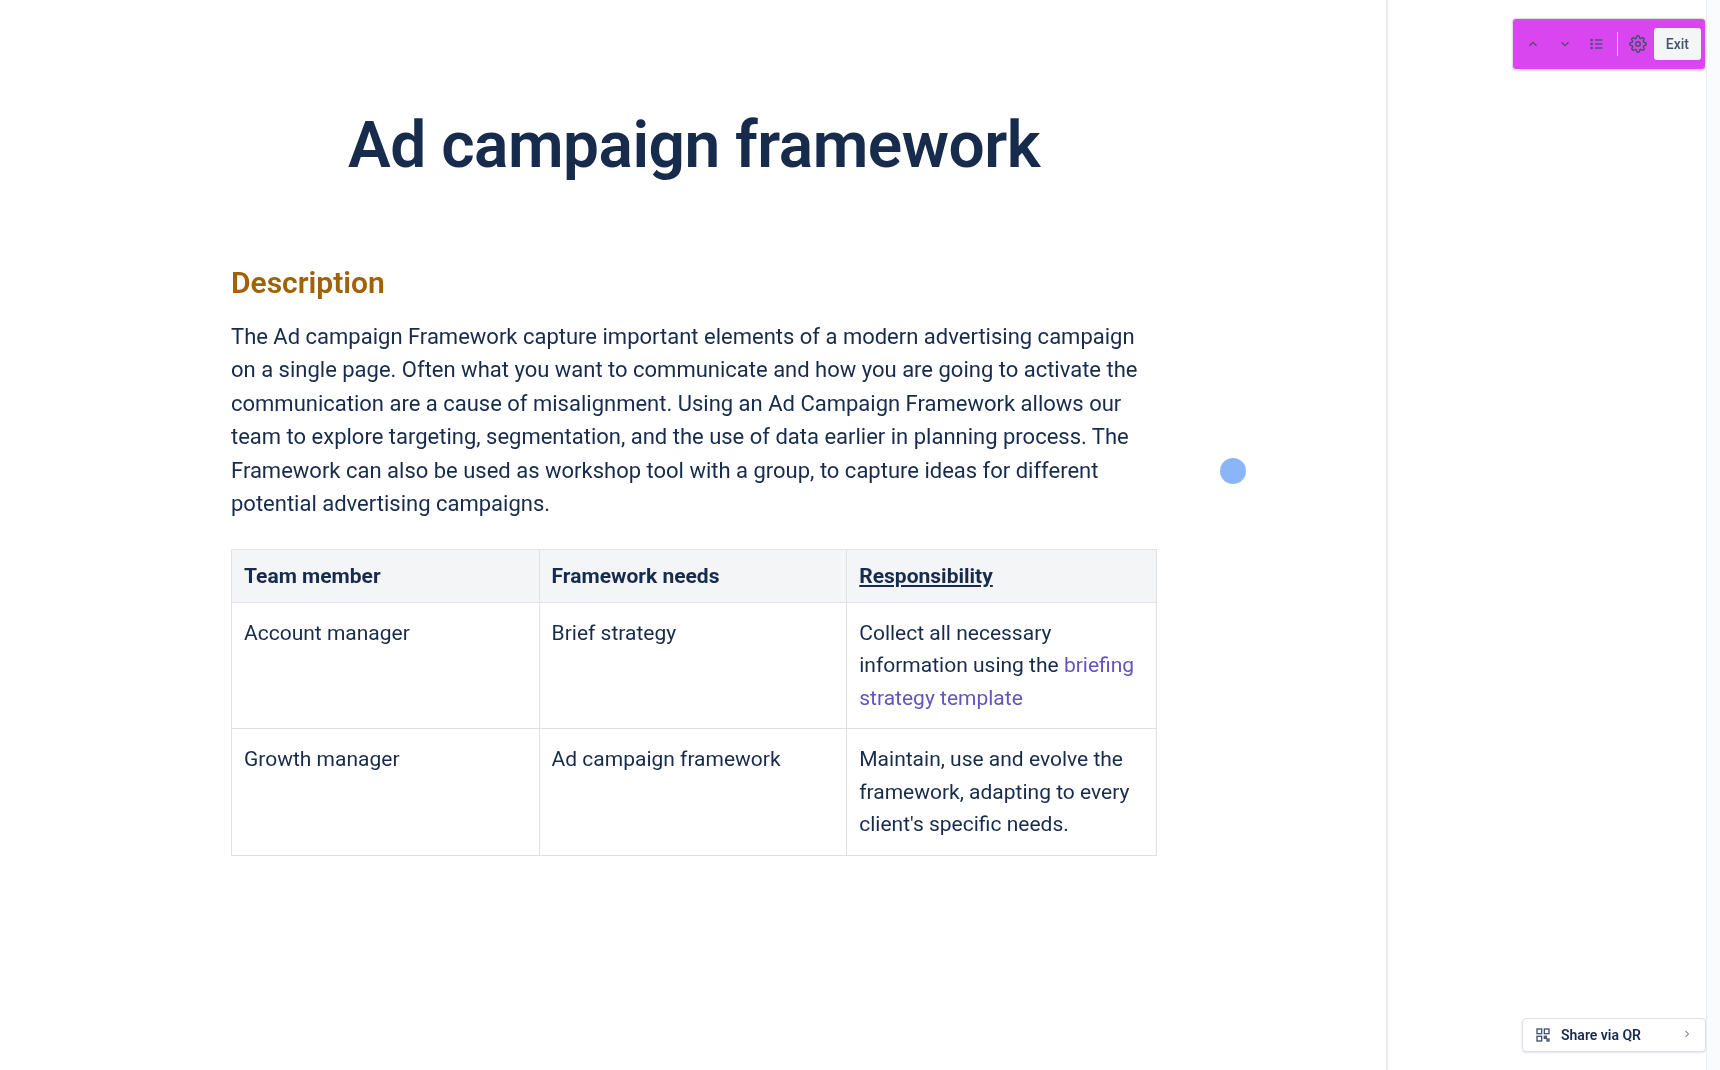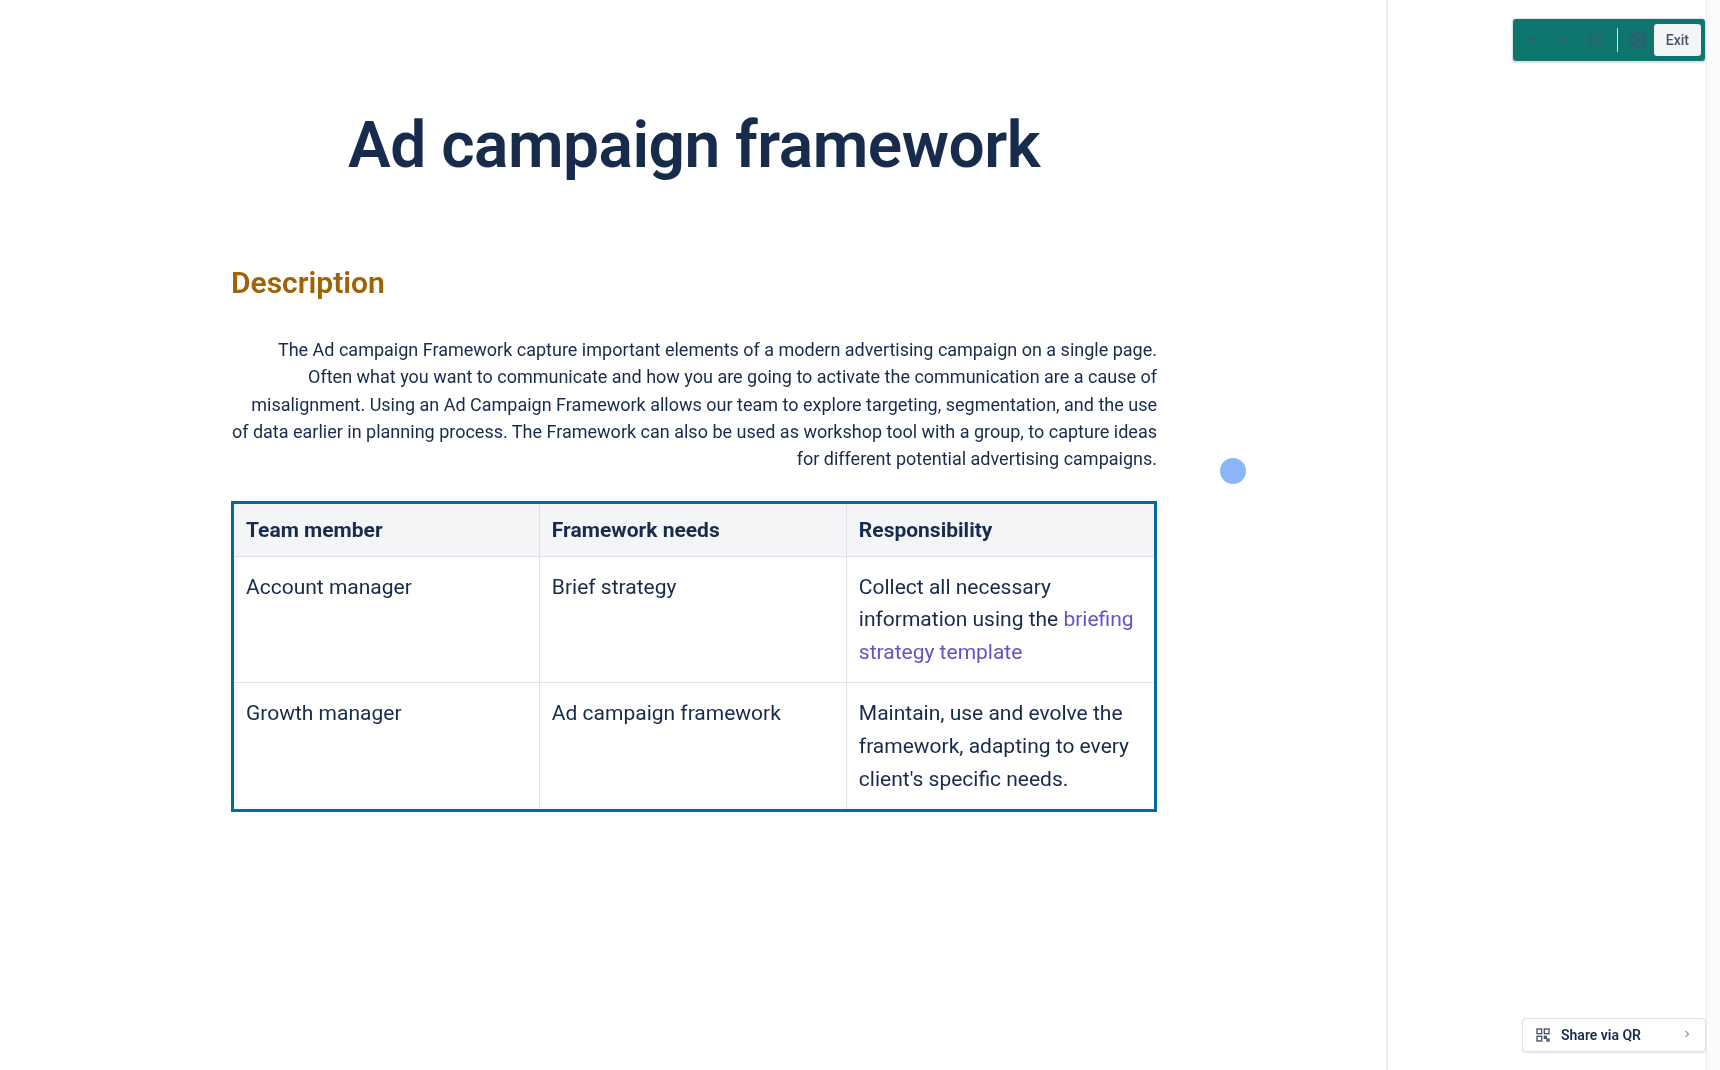--- a/index.html
+++ b/index.html
@@ -19,49 +19,48 @@
     font-size: 64px; font-weight: 600; text-align: center;
     width: 926px; margin: 0 auto;
     color: #172B4D;
     letter-spacing: -0.5px;
   }
   .section-heading {
     font-size: 30px; font-weight: 600; color: #a16207;
     margin-top: 82px;
   }
   .body-text {
-    font-size: 18px; line-height: 1.52; color: #172B4D;
-    margin-top: 36px;
-    text-align: right;
+    font-size: 22px; line-height: 1.52; color: #172B4D;
+    margin-top: 20px;
   }
   .table {
     width: 926px; border-collapse: collapse; margin-top: 28px;
-    border: 3px solid #0369a1;
+    border: 1px solid #0369a1;
   }
   .table th {
     background: #F4F5F7; font-weight: 700; font-size: 21px;
     text-align: left; padding: 14px 12px;
     border: 1px solid #DFE1E6; color: #172B4D;
   }
   .table td {
     font-size: 21px; padding: 14px 12px; vertical-align: top;
     border: 1px solid #DFE1E6; color: #172B4D; line-height: 1.55;
   }
   .table td a { color: #6554C0; text-decoration: none; }
   .col-member { width: 308px; }
   .col-framework { width: 308px; }
-  .col-resp { width: 310px; }
+  .col-resp { width: 310px; text-decoration: underline; }
 
   
   .toolbar {
     position: absolute; top: 18px; right: 14px;
     display: flex; align-items: center;
-    background: #0f766e; border: 1px solid #DFE1E6;
+    background: #d946ef; border: 1px solid #DFE1E6;
     border-radius: 4px; box-shadow: 0 1px 2px rgba(9,30,66,0.15);
-    height: 44px; padding: 4px;
+    height: 52px; padding: 4px;
   }
   .tb-btn {
     width: 32px; height: 32px; display: flex; align-items: center; justify-content: center;
     cursor: pointer; border-radius: 3px; color: #42526E;
   }
   .tb-sep { width: 1px; height: 24px; background: #DFE1E6; margin: 0 4px; }
   .tb-exit {
     padding: 0 12px; height: 32px; display: flex; align-items: center;
     background: #F4F5F7; border-radius: 3px; font-size: 14px; font-weight: 500;
     color: #42526E; cursor: pointer;

